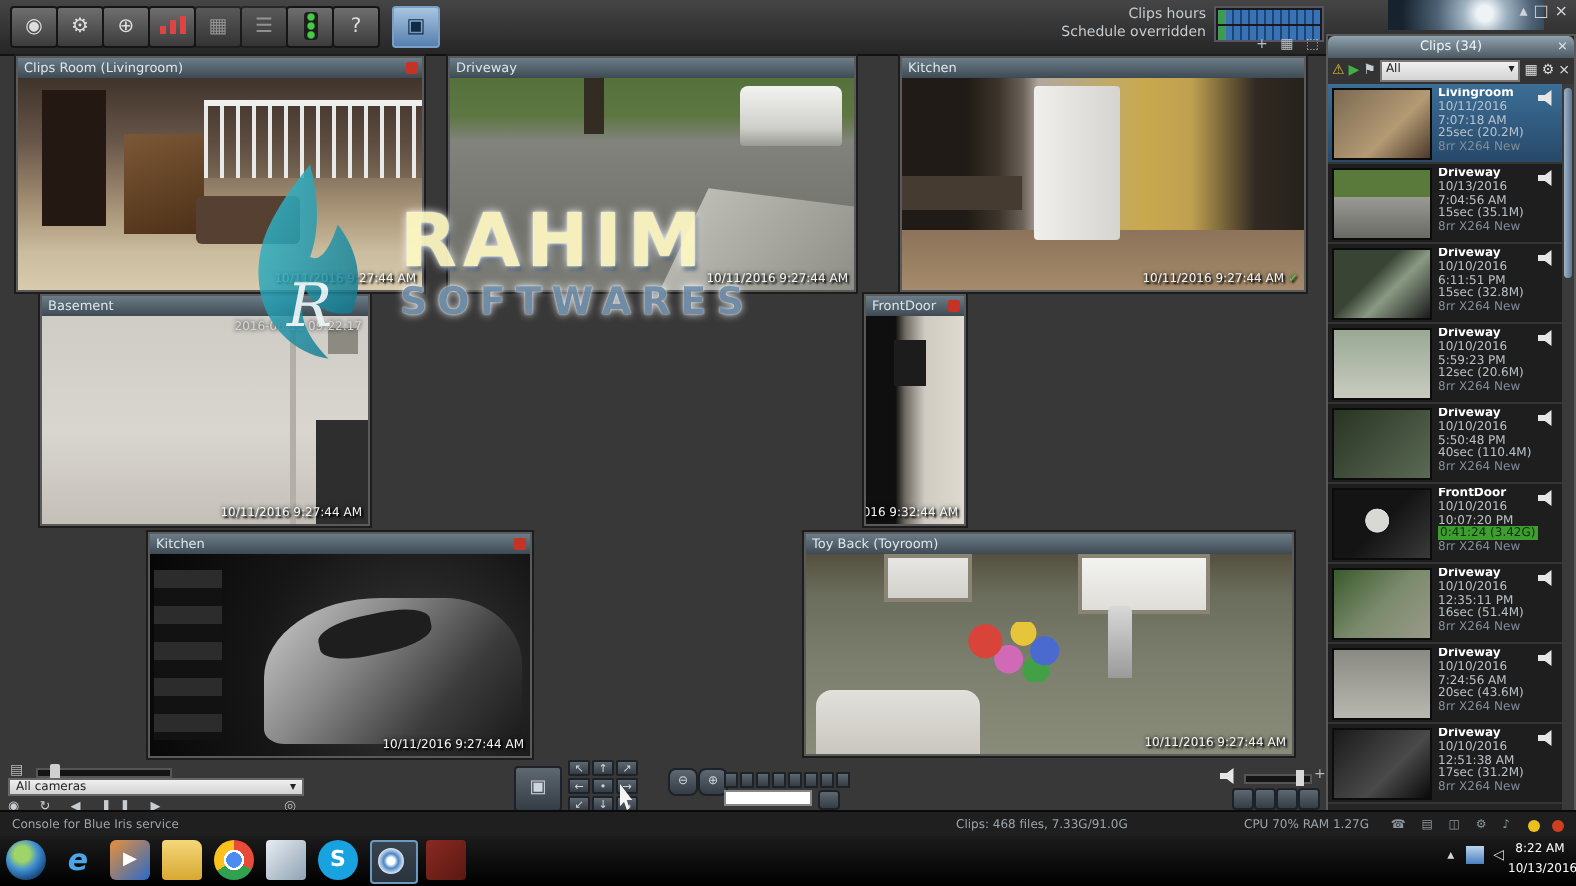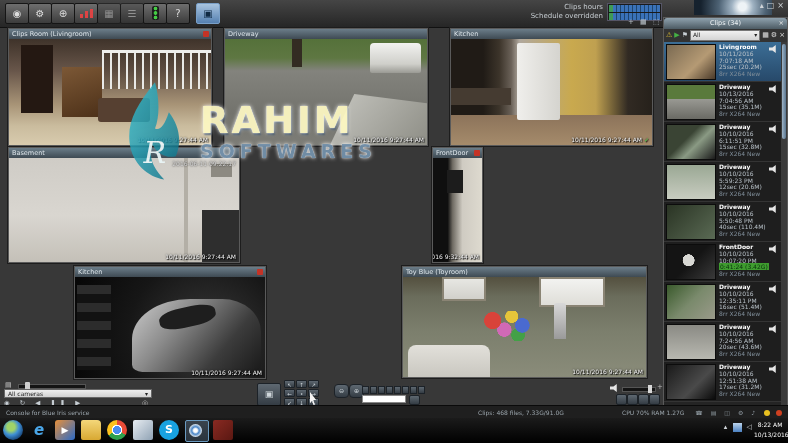--- a/index.html
+++ b/index.html
@@ -201,21 +201,21 @@
   <div class="cam" style="left:450px;top:28px;width:203px;height:118px">
     <div class="tbar"><span>Kitchen</span></div>
     <div class="scene sc-kitchen">
       <div class="sh" style="left:0;top:72%;width:100%;height:28%;background:linear-gradient(180deg,#8c735a,#a58b6b)"></div>
       <div class="sh" style="left:33%;top:4%;width:21%;height:72%;background:linear-gradient(90deg,#f0efec,#d5d4cf);border-radius:2px"></div>
       <div class="sh" style="left:0;top:46%;width:30%;height:16%;background:#453b31"></div>
       <div class="ts"><span>10/11/2016 9:27:44 AM</span> <span class="chk">✓</span></div>
     </div>
   </div>
 
-  <div class="cam" style="left:8px;top:147px;width:232px;height:116px">
+  <div class="cam" style="left:20px;top:147px;width:165px;height:116px">
     <div class="tbar"><span>Basement</span></div>
     <div class="scene sc-basement">
       <div class="sh" style="left:76%;top:0;width:2%;height:100%;background:#b3afa6"></div>
       <div class="sh" style="left:84%;top:50%;width:16%;height:50%;background:#2e2e2e"></div>
       <div class="sh" style="left:88%;top:6%;width:9%;height:12%;background:#8d8a82"></div>
       <div class="ovl">2016-06-11 09:22:17</div>
       <div class="ts">10/11/2016 9:27:44 AM</div>
     </div>
   </div>
 
@@ -233,21 +233,21 @@
     <div class="tbar"><span>Kitchen</span><span class="rec"></span></div>
     <div class="scene sc-garage">
       <div class="sh" style="left:1%;top:8%;width:18%;height:84%;background:repeating-linear-gradient(180deg,#2c2c2c 0 9px,#121212 9px 18px)"></div>
       <div class="sh" style="left:30%;top:22%;width:68%;height:72%;background:linear-gradient(130deg,#cdcdcd 0%,#8a8a8a 35%,#3c3c3c 70%,#1a1a1a 100%);border-radius:45% 30% 8% 8%/55% 45% 10% 10%"></div>
       <div class="sh" style="left:44%;top:30%;width:30%;height:20%;background:#1e1e1e;border-radius:40%;transform:rotate(-12deg)"></div>
       <div class="ts">10/11/2016 9:27:44 AM</div>
     </div>
   </div>
 
   <div class="cam" style="left:402px;top:266px;width:245px;height:112px">
-    <div class="tbar"><span>Toy Blue (Toyroom)</span></div>
+    <div class="tbar"><span>Toy Back (Toyroom)</span></div>
     <div class="scene sc-toyroom">
       <div class="sh" style="left:56%;top:0;width:27%;height:30%;background:linear-gradient(#f4f4f2,#dddcd6);box-shadow:inset 0 0 0 2px #8a8474"></div>
       <div class="sh" style="left:16%;top:0;width:18%;height:24%;background:linear-gradient(#e9e9e5,#cfcec8);box-shadow:inset 0 0 0 2px #8a8474"></div>
       <div class="sh" style="left:62%;top:26%;width:5%;height:36%;background:linear-gradient(#d8d8d8,#9a9a9a);border-radius:3px 3px 0 0"></div>
       <div class="sh" style="left:32%;top:34%;width:22%;height:30%;background:radial-gradient(circle at 22% 32%,#d8433a 0 18%,transparent 19%),radial-gradient(circle at 58% 18%,#e6c53a 0 16%,transparent 17%),radial-gradient(circle at 44% 62%,#d069b6 0 20%,transparent 21%),radial-gradient(circle at 78% 48%,#4a6ad0 0 16%,transparent 17%),radial-gradient(circle at 70% 80%,#43a047 0 15%,transparent 16%)"></div>
       <div class="sh" style="left:2%;top:68%;width:34%;height:32%;background:linear-gradient(#e2e0da,#c9c7c0);border-radius:8px 8px 0 0"></div>
       <div class="ts">10/11/2016 9:27:44 AM</div>
     </div>
   </div>
 

